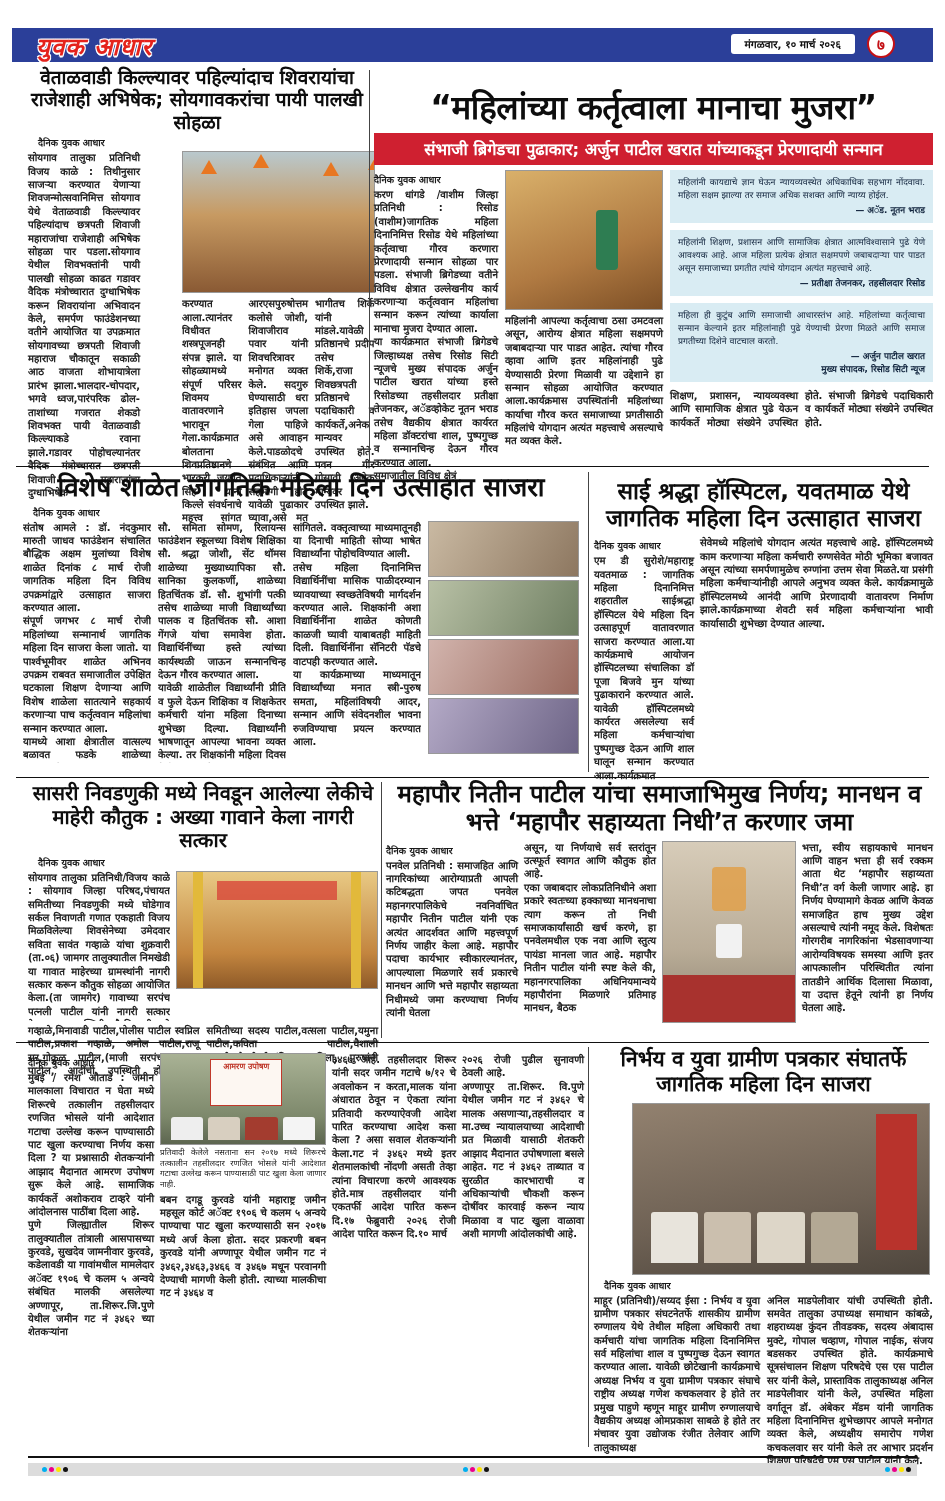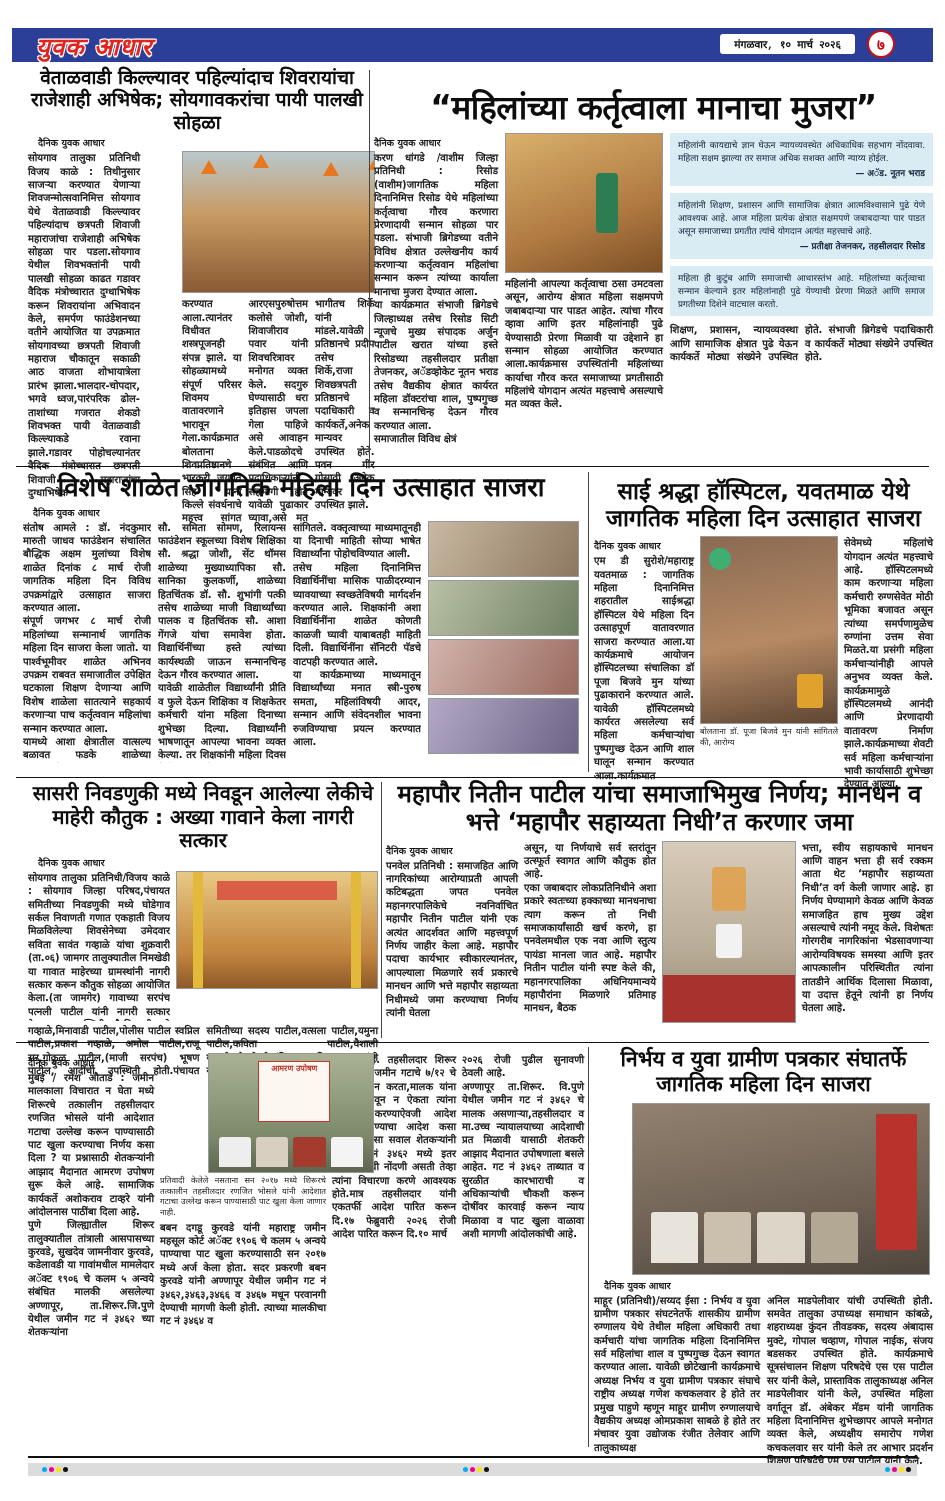--- a/index.html
+++ b/index.html
@@ -4,21 +4,21 @@
 <style>
   * { margin:0; padding:0; box-sizing:border-box; }
   html,body { background:#ffffff; }
   body { width:945px; height:1501px; position:relative; font-family:"DejaVu Sans", sans-serif; color:#1a1a1a; overflow:hidden; }
   .abs { position:absolute; }
 
   
   .mast { position:absolute; left:12px; top:28px; width:921px; height:34px; background:#2b3f99; display:flex; align-items:center; }
   .logo { font-size:24px; font-weight:bold; font-style:italic; color:#e4221c; margin-left:24px; letter-spacing:1px;
           text-shadow:-1px -1px 0 #fff,1px -1px 0 #fff,-1px 1px 0 #fff,1px 1px 0 #fff,0 2px 0 #fff; }
-  .datebox { position:absolute; right:78px; top:6px; background:#fff; border-radius:3px; padding:3px 14px; font-size:10.5px; font-weight:bold; color:#111;font-family:Liberation Mono, monospace; }
+  .datebox { position:absolute; right:78px; top:6px; background:#fff; border-radius:3px; padding:3px 14px; font-size:10.5px; font-weight:bold; color:#111; }
   .pagecircle { position:absolute; right:38px; top:2px; width:28px; height:28px; border-radius:50%; background:#fff; border:2.5px solid #c41016; color:#c41016; font-weight:bold; font-size:15px; display:flex; align-items:center; justify-content:center; }
 
   
   .hl { font-weight:bold; color:#0d0d0d; text-align:center; line-height:1.18; font-family:"DejaVu Sans", sans-serif; }
   .byline { font-weight:bold; font-size:9.5px; margin:3px 0 2px 10px; }
   .bt { font-size:10px; line-height:1.34; text-align:justify; white-space:pre-line; color:#222;font-weight:bold; }
   .photo { position:relative; overflow:hidden; border:1px solid #999; }
   .cap { font-size:8.2px; line-height:1.3; text-align:justify; margin-top:2px; white-space:pre-line; }
 
   .hdiv { position:absolute; left:16px; width:913px; border-top:1.6px solid #111; }
@@ -68,20 +68,21 @@
       </div>
       <div class="bt" style="column-count:3; column-gap:7px; margin-top:4px; height:236px; overflow:hidden;">करण्यात आला.त्यानंतर विधीवत शस्त्रपूजनही संपन्न झाले. या सोहळ्यामध्ये संपूर्ण परिसर शिवमय वातावरणाने भारावून गेला.कार्यक्रमात बोलताना शिवप्रतिष्ठानचे भारकरी जयवंत सिंह यांनी किल्ले संवर्धनाचे महत्त्व सांगत आरएसपुरुषोत्तम कलोसे जोशी, शिवाजीराव पवार यांनी शिवचरित्रावर मनोगत व्यक्त केले. सदगुरु घेण्यासाठी धरा इतिहास जपला गेला पाहिजे असे आवाहन केले.पाडळोदचे संबंधित आणि पदाधिकाऱ्यांनी सहभागी होत यावेळी पुढाकार घ्यावा,असे मत भागीतच शिर्के यांनी मांडले.यावेळी प्रतिष्ठानचे प्रदीप तसेच शिर्के,राजा शिवछत्रपती प्रतिष्ठानचे पदाधिकारी व कार्यकर्ते,अनेक मान्यवर उपस्थित होते. पवन गीर गोसावी अनेक मान्यवर उपस्थित झाले.</div>
     </div>
   </div>
 </div>
 
 <div class="vdiv" style="left:369px; top:70px; height:392px;"></div>
 
 <div class="abs" style="left:374px; top:76px; width:559px; height:390px;margin-top:13px;">
   <div class="hl" style="font-size:33px; letter-spacing:-0.5px;">“महिलांच्या कर्तृत्वाला मानाचा मुजरा”</div>
+  <div class="redbar" style="margin-top:5px;">संभाजी ब्रिगेडचा पुढाकार; अर्जुन पाटील खरात यांच्याकडून प्रेरणादायी सन्मान</div>
   <div style="display:flex; gap:7px; margin-top:5px;">
     <div style="width:124px; flex:none;">
       <div class="byline" style="margin-left:0;">दैनिक युवक आधार</div>
       <div class="bt">करण धांगडे /वाशीम जिल्हा प्रतिनिधी : रिसोड (वाशीम)जागतिक महिला दिनानिमित्त रिसोड येथे महिलांच्या कर्तृत्वाचा गौरव करणारा प्रेरणादायी सन्मान सोहळा पार पडला. संभाजी ब्रिगेडच्या वतीने विविध क्षेत्रात उल्लेखनीय कार्य करणाऱ्या कर्तृत्ववान महिलांचा सन्मान करून त्यांच्या कार्याला मानाचा मुजरा देण्यात आला.
 या कार्यक्रमात संभाजी ब्रिगेडचे जिल्हाध्यक्ष तसेच रिसोड सिटी न्यूजचे मुख्य संपादक अर्जुन पाटील खरात यांच्या हस्ते रिसोडच्या तहसीलदार प्रतीक्षा तेजनकर, अॅडव्होकेट नूतन भराड तसेच वैद्यकीय क्षेत्रात कार्यरत महिला डॉक्टरांचा शाल, पुष्पगुच्छ व सन्मानचिन्ह देऊन गौरव करण्यात आला.
 समाजातील विविध क्षेत्रं</div>
     </div>
     <div style="width:158px; flex:none;">
       <div class="photo" style="width:100%; height:140px; background:linear-gradient(160deg,#d9b06a 0%,#b07a42 60%,#7e5026 100%);">
         <div style="position:absolute; left:58%; top:28%; width:22px; height:60px; background:#2e7d52; border-radius:4px;"></div>
@@ -92,20 +93,22 @@
       <div class="qbox">
         <span>महिलांनी कायद्याचे ज्ञान घेऊन न्यायव्यवस्थेत अधिकाधिक सहभाग नोंदवावा. महिला सक्षम झाल्या तर समाज अधिक सशक्त आणि न्याय्य होईल.</span>
         <div class="qattr">— अॅड. नूतन भराड</div>
       </div>
       <div class="qbox">
         <span>महिलांनी शिक्षण, प्रशासन आणि सामाजिक क्षेत्रात आत्मविश्वासाने पुढे येणे आवश्यक आहे. आज महिला प्रत्येक क्षेत्रात सक्षमपणे जबाबदाऱ्या पार पाडत असून समाजाच्या प्रगतीत त्यांचे योगदान अत्यंत महत्त्वाचे आहे.</span>
         <div class="qattr">— प्रतीक्षा तेजनकर, तहसीलदार रिसोड</div>
       </div>
       <div class="qbox">
         <span>महिला ही कुटुंब आणि समाजाची आधारस्तंभ आहे. महिलांच्या कर्तृत्वाचा सन्मान केल्याने इतर महिलांनाही पुढे येण्याची प्रेरणा मिळते आणि समाज प्रगतीच्या दिशेने वाटचाल करतो.</span>
+        <div class="qattr">— अर्जुन पाटील खरात
+मुख्य संपादक, रिसोड सिटी न्यूज</div>
       </div>
       <div class="bt" style="column-count:2; column-gap:7px;">शिक्षण, प्रशासन, न्यायव्यवस्था आणि सामाजिक क्षेत्रात पुढे येऊन कार्यकर्ते मोठ्या संख्येने उपस्थित होते. संभाजी ब्रिगेडचे पदाधिकारी व कार्यकर्ते मोठ्या संख्येने उपस्थित होते.</div>
     </div>
   </div>
 </div>
 
 <div class="hdiv" style="top:466px;"></div>
 
 <div class="abs" style="left:23px; top:472px; width:556px; height:303px;">
   <div class="hl" style="font-size:26px;">विशेष शाळेत जागतिक महिला दिन उत्साहात साजरा</div>
@@ -130,27 +133,20 @@
 
 <div class="vdiv" style="left:588px; top:472px; height:300px;"></div>
 
 <div class="abs" style="left:594px; top:478px; width:339px; height:297px;">
   <div class="hl" style="font-size:23px;">साई श्रद्धा हॉस्पिटल, यवतमाळ येथे जागतिक महिला दिन उत्साहात साजरा</div>
   <div style="display:flex; gap:6px; margin-top:4px;">
     <div style="width:100px; flex:none;">
       <div class="byline" style="margin-left:0;">दैनिक युवक आधार</div>
       <div class="bt">एम डी सुरोशे/महाराष्ट्र यवतमाळ : जागतिक महिला दिनानिमित्त शहरातील साईश्रद्धा हॉस्पिटल येथे महिला दिन उत्साहपूर्ण वातावरणात साजरा करण्यात आला.या कार्यक्रमाचे आयोजन हॉस्पिटलच्या संचालिका डॉ पूजा बिजवे मुन यांच्या पुढाकाराने करण्यात आले. यावेळी हॉस्पिटलमध्ये कार्यरत असलेल्या सर्व महिला कर्मचाऱ्यांचा पुष्पगुच्छ देऊन आणि शाल घालून सन्मान करण्यात आला.कार्यक्रमात</div>
     </div>
-    <div style="width:138px; flex:none;">
-      <div class="photo" style="width:100%; height:188px; background:linear-gradient(170deg,#8a6a52 0%,#b68a64 55%,#5f4634 100%);">
-        <div style="position:absolute; right:10%; bottom:8%; width:26px; height:34px; background:#e0a22c; border-radius:3px;"></div>
-        <div style="position:absolute; left:6%; top:6%; width:22px; height:22px; border-radius:50%; background:#3fae73;"></div>
-      </div>
-      <div class="cap">बोलताना डॉ. पूजा बिजवे मुन यांनी सांगितले की, आरोग्य</div>
-    </div>
     <div class="bt" style="flex:1;">सेवेमध्ये महिलांचे योगदान अत्यंत महत्त्वाचे आहे. हॉस्पिटलमध्ये काम करणाऱ्या महिला कर्मचारी रुग्णसेवेत मोठी भूमिका बजावत असून त्यांच्या समर्पणामुळेच रुग्णांना उत्तम सेवा मिळते.या प्रसंगी महिला कर्मचाऱ्यांनीही आपले अनुभव व्यक्त केले. कार्यक्रमामुळे हॉस्पिटलमध्ये आनंदी आणि प्रेरणादायी वातावरण निर्माण झाले.कार्यक्रमाच्या शेवटी सर्व महिला कर्मचाऱ्यांना भावी कार्यासाठी शुभेच्छा देण्यात आल्या.</div>
   </div>
 </div>
 
 <div class="hdiv" style="top:777px;"></div>
 
 <div class="abs" style="left:28px; top:782px; width:350px; height:258px;">
   <div class="hl" style="font-size:20px;">सासरी निवडणुकी मध्ये निवडून आलेल्या लेकीचे माहेरी कौतुक : अख्या गावाने केला नागरी सत्कार</div>
   <div class="byline">दैनिक युवक आधार</div>
   <div style="display:flex; gap:6px;">
@@ -187,21 +183,21 @@
 <div class="hdiv" style="top:1042px;"></div>
 
 <div class="abs" style="left:28px; top:1047px; width:556px; height:405px;">
   <div style="display:flex; gap:6px; margin-top:6px;">
     <div style="width:126px; flex:none;">
       <div class="byline" style="margin-left:0;">दैनिक युवक आधार</div>
       <div class="bt">मुंबई / रमेश औताडे : जमीन मालकाला विचारात न घेता मध्ये शिरूरचे तत्कालीन तहसीलदार रणजित भोसले यांनी आदेशात गटाचा उल्लेख करून पाण्यासाठी पाट खुला करण्याचा निर्णय कसा दिला ? या प्रश्नासाठी शेतकऱ्यांनी आझाद मैदानात आमरण उपोषण सुरू केले आहे. सामाजिक कार्यकर्ते अशोकराव टाव्हरे यांनी आंदोलनास पाठींबा दिला आहे.
 पुणे जिल्ह्यातील शिरूर तालुक्यातील तांत्राली आसपासच्या कुरवडे, सुखदेव जामनीवार कुरवडे, कडेलावडी या गावांमधील मामलेदार अॅक्ट १९०६ चे कलम ५ अन्वये संबंधित मालकी असलेल्या अण्णापूर, ता.शिरूर.जि.पुणे येथील जमीन गट नं ३४६२ च्या शेतकऱ्यांना</div>
     </div>
     <div style="width:166px; flex:none;">
-      <div class="photo" style="width:100%; height:120px; background:linear-gradient(180deg,#a9b295 0%,#7d886b 70%,#5d6650 100%);margin-left:48px;">
+      <div class="photo" style="width:100%; height:92px; background:linear-gradient(180deg,#a9b295 0%,#7d886b 70%,#5d6650 100%);">
         <div class="banner" style="left:30%; top:6%; width:44%; height:52%;">
           <span>आमरण उपोषण</span>
         </div>
         <div style="position:absolute; left:6%; bottom:4%; width:88%; height:26%; display:flex; gap:5px;">
           <div style="flex:1; background:#eee; border-radius:3px 3px 0 0;"></div>
           <div style="flex:1; background:#d8cfc0; border-radius:3px 3px 0 0;"></div>
           <div style="flex:1; background:#a33c2f; border-radius:3px 3px 0 0;"></div>
           <div style="flex:1; background:#f4f4f4; border-radius:3px 3px 0 0;"></div>
         </div>
       </div>

